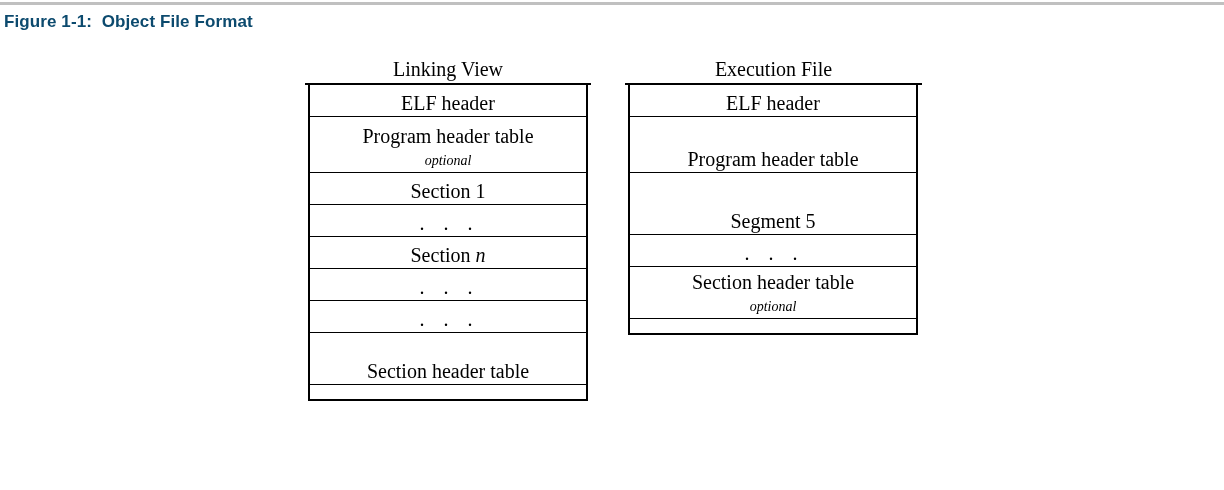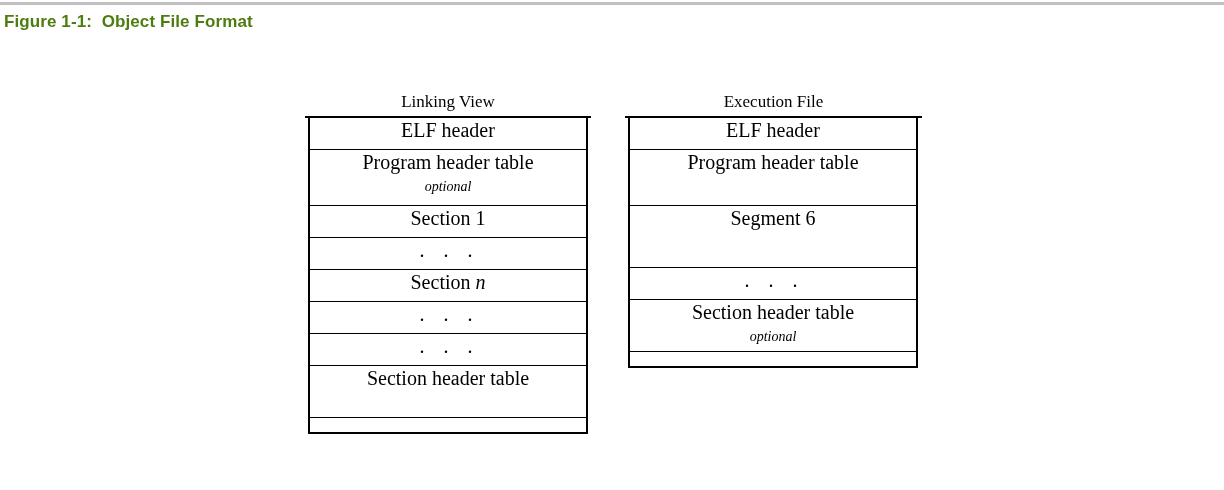--- a/index.html
+++ b/index.html
@@ -29,46 +29,45 @@
   
   #figure-caption {
     position: absolute;
     left: 4px;
     top: 12px;
     font-family: "Liberation Sans", "DejaVu Sans", sans-serif;
     font-weight: bold;
     font-size: 17px;
     letter-spacing: 0.1px;
     white-space: pre;
-    color: #4d7c0f;
+    color: #0c4a6e;
   }
 
   
   #diagram {
     position: absolute;
     left: 0;
     top: 0;
     width: 1224px;
     height: 490px;
   }
 
   .view-col {
     position: absolute;
     top: 56px;
   }
   .view-col.left  { left: 305px; width: 286px; }
   .view-col.right { left: 625px; width: 297px; }
 
   .view-title {
-    font-size: 17px;
+    font-size: 20px;
     text-align: center;
     line-height: 26px;
     height: 26px;
     white-space: nowrap;
-    margin-top: 33px;
   }
 
   .view-rule {
     height: 0;
     border-top: 2px solid #000000;
     margin-top: 1px;
   }
 
   .view-table {
     border-left: 2px solid #000000;
@@ -80,21 +79,21 @@
   }
   .view-col.left  .view-table { margin-left: 3px; width: 280px; }
   .view-col.right .view-table { margin-left: 3px; width: 290px; }
 
   .cell {
     border-bottom: 1px solid #000000;
     box-sizing: border-box;
     display: flex;
     flex-direction: column;
     align-items: center;
-    justify-content: flex-start;
+    justify-content: flex-end;
     font-size: 20px;
     line-height: 25px;
     text-align: center;
     padding: 0 4px;
     background: #ffffff;
   }
   .cell:last-child { border-bottom: none; }
 
   .cell .sub {
     font-style: italic;
@@ -193,21 +192,21 @@
 
       <div class="cell r-h1">
         <span>ELF header</span>
       </div>
 
       <div class="cell r-h2">
         <span>Program header table</span>
       </div>
 
       <div class="cell r-h3">
-        <span>Segment 6</span>
+        <span>Segment 5</span>
       </div>
 
 
       <div class="cell r-h5 dots">
         <span>. . .</span>
       </div>
 
       <div class="cell r-h6">
         <span>Section header table</span>
         <span class="sub">optional</span>

